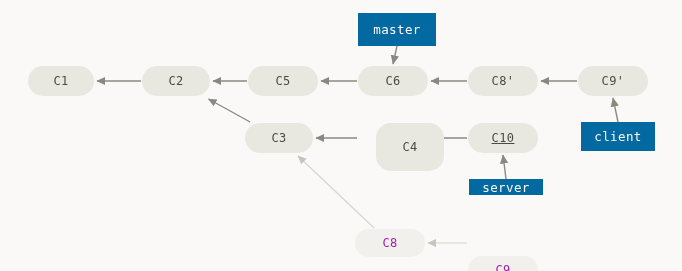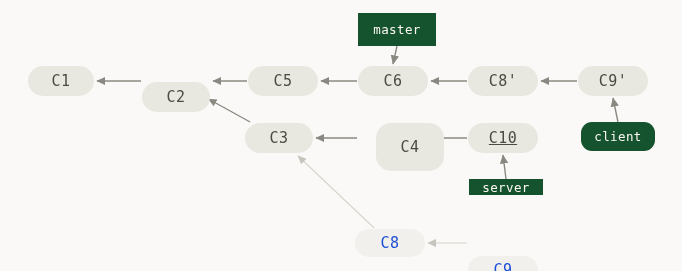--- a/index.html
+++ b/index.html
@@ -28,32 +28,32 @@
   }
   .commit-node {
     position: absolute;
     box-sizing: border-box;
     background: #e9e8e0;
     border-radius: 15px;
     display: flex;
     align-items: center;
     justify-content: center;
     color: #4c4a44;
-    font-size: 15px;
+    font-size: 12px;
     letter-spacing: 0.4px;
     z-index: 3;
   }
   .commit-node.faded {
     background: #f1f0ec;
-    color: #1d4ed8;
+    color: #a21caf;
   }
   .ref-label {
     position: absolute;
     box-sizing: border-box;
-    background: #14532d;
+    background: #0369a1;
     display: flex;
     align-items: center;
     justify-content: center;
     color: #fdf7f3;
     font-size: 12.5px;
     letter-spacing: 0.4px;
     z-index: 4;
   }
 </style>
 </head>
@@ -87,30 +87,30 @@
       </g>
     <g id="ref-edge-group">
         <line x1="397" y1="46" x2="393" y2="64" stroke="#8a8880" stroke-width="1.4" marker-end="url(#arrow-ref)"></line>
         <line x1="618" y1="122" x2="613" y2="98" stroke="#8a8880" stroke-width="1.4" marker-end="url(#arrow-ref)"></line>
         <line x1="506" y1="179" x2="503" y2="155" stroke="#8a8880" stroke-width="1.4" marker-end="url(#arrow-ref)"></line>
       </g>
   </svg>
 
   <div id="node-layer">
       <div class="commit-node" style="left: 28px; top: 66px; width: 66px; height: 30px;">C1</div>
-      <div class="commit-node" style="left: 142px; top: 66px; width: 68px; height: 30px; margin-top: 16px;">C2</div>
+      <div class="commit-node" style="left: 142px; top: 66px; width: 68px; height: 30px;">C2</div>
       <div class="commit-node" style="left: 248px; top: 66px; width: 70px; height: 30px;">C5</div>
       <div class="commit-node" style="left: 358px; top: 66px; width: 70px; height: 30px;">C6</div>
       <div class="commit-node" style="left: 468px; top: 66px; width: 70px; height: 30px;">C8'</div>
       <div class="commit-node" style="left: 578px; top: 66px; width: 70px; height: 30px; text-align: right;">C9'</div>
       <div class="commit-node" style="left: 245px; top: 123px; width: 68px; height: 30px;">C3</div>
       <div class="commit-node" style="left: 376px; top: 123px; width: 68px; height: 48px;">C4</div>
       <div class="commit-node" style="left: 468px; top: 123px; width: 70px; height: 30px; text-decoration: underline;">C10</div>
       <div class="commit-node faded" style="left: 355px; top: 229px; width: 70px; height: 28px;">C8</div>
       <div class="commit-node faded" style="left: 468px; top: 216px; width: 70px; height: 28px; margin-top: 40px;">C9</div>
     </div>
   <div id="ref-layer">
       <div class="ref-label" style="left: 358px; top: 13px; width: 78px; height: 33px;">master</div>
-      <div class="ref-label" style="left: 581px; top: 122px; width: 74px; height: 29px; border-radius: 11px;">client</div>
+      <div class="ref-label" style="left: 581px; top: 122px; width: 74px; height: 29px;">client</div>
       <div class="ref-label" style="left: 469px; top: 179px; width: 74px; height: 16px;">server</div>
     </div>
 
 </div>
 
 </body></html>

